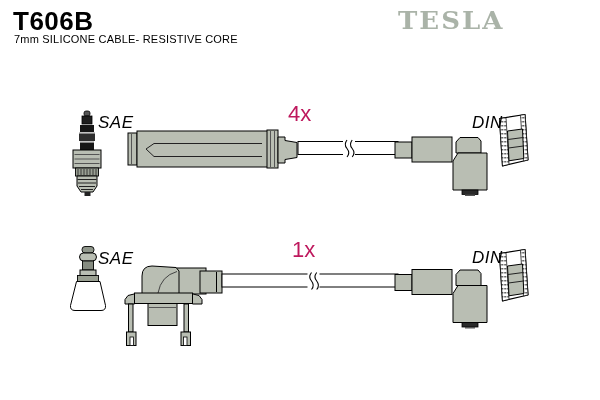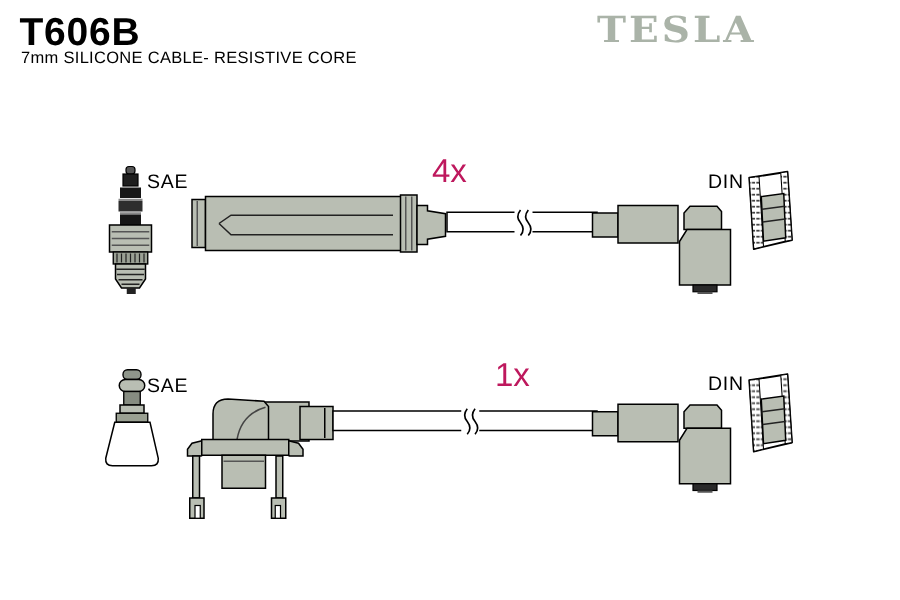--- a/index.html
+++ b/index.html
@@ -4,21 +4,21 @@
 <style>
   html,body{margin:0;padding:0;background:#fff;}
   .page{position:relative;width:600px;height:400px;background:var(--background,#fff);
         font-family:"Liberation Sans",sans-serif;overflow:hidden;}
   .abs{position:absolute;}
   .part-number{left:13px;top:6px;font-size:26px;font-weight:bold;color:#000;letter-spacing:.5px;}
   .subtitle{left:14px;top:33px;font-size:11px;color:#000;letter-spacing:.2px;}
   .brand{left:398px;top:7px;font-family:"DejaVu Serif","Liberation Serif",serif;
          font-weight:bold;font-size:26px;letter-spacing:2px;color:var(--brand,#aab3a8);
          transform:scaleY(.92);transform-origin:top left;}
-  .conn-label{font-size:13px;color:#000;letter-spacing:.5px;}
+  .conn-label{font-size:17px;color:#000;letter-spacing:.5px;font-style:italic;}
   .qty-label{font-size:22px;color:#be185d;}
   svg.art{position:absolute;left:0;top:0;}
   .pf{fill:var(--part-fill,#b9beb3);stroke:var(--outline,#000);stroke-width:1;}
   .wh{fill:#fff;stroke:var(--outline,#000);stroke-width:1;}
   .ln{stroke:#222;fill:none;stroke-width:1;}
   .lng{stroke:#555;fill:none;stroke-width:1;}
 </style>
 </head>
 <body>
 
@@ -151,16 +151,16 @@
         <use href="#din-socket"></use>
       </g>
     </g>
   </svg>
 
   <span class="abs conn-label" style="left:98px;top:113px;">SAE</span>
   <span class="abs qty-label" style="left:288px;top:101px;">4x</span>
   <span class="abs conn-label" style="left:472px;top:113px;">DIN</span>
 
   <span class="abs conn-label" style="left:98px;top:249px;">SAE</span>
-  <span class="abs qty-label" style="left:292px;top:237px;margin-left:38px;">1x</span>
+  <span class="abs qty-label" style="left:292px;top:237px;">1x</span>
   <span class="abs conn-label" style="left:472px;top:248px;">DIN</span>
 
 </div>
 
 </body></html>

